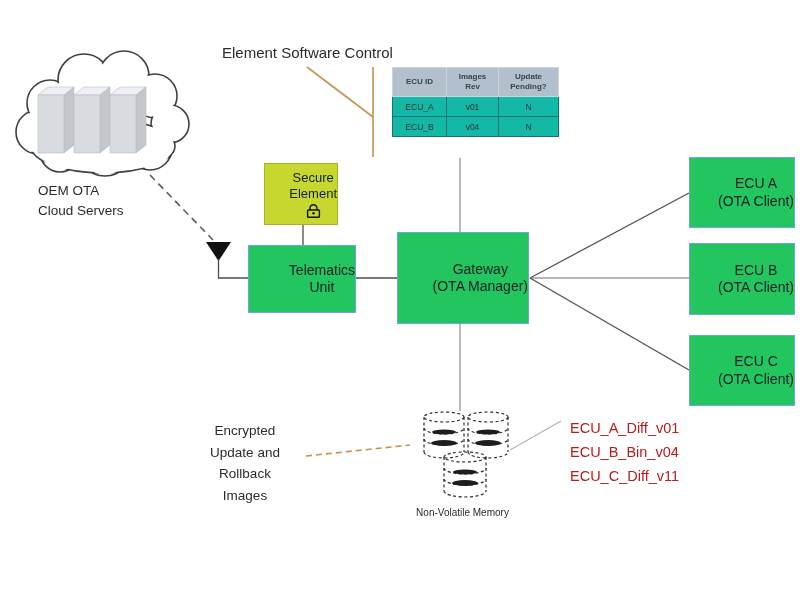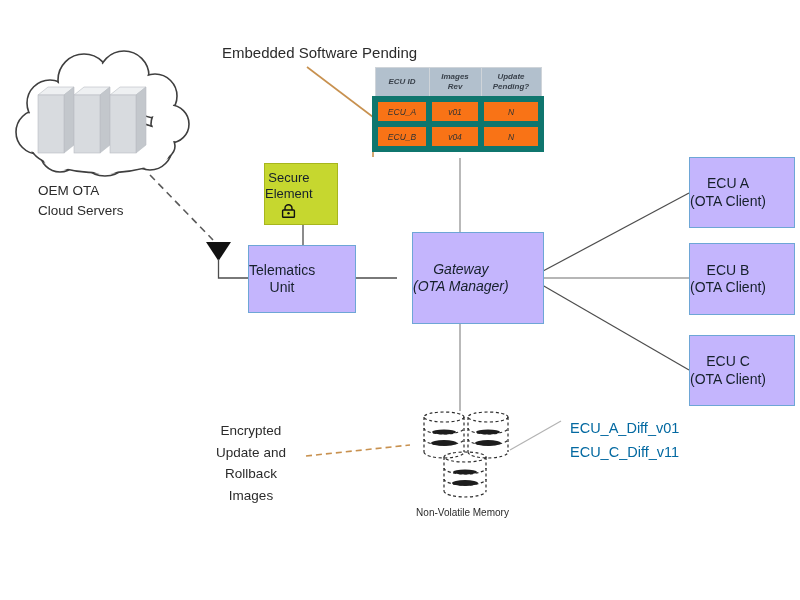--- a/index.html
+++ b/index.html
@@ -4,38 +4,38 @@
 <style>
   html,body{margin:0;padding:0;background:#ffffff;}
   #canvas{
     position:relative;width:800px;height:600px;background:#ffffff;overflow:hidden;
     font-family:"Liberation Sans", sans-serif;color:#1c1c1c;
   }
   #wires{position:absolute;left:0;top:0;z-index:0;}
   .abs{position:absolute;z-index:2;}
   .ml{white-space:pre-line;}
   .node{
-    position:absolute;z-index:2;display:flex;align-items:center;justify-content:flex-start;
+    position:absolute;z-index:2;display:flex;align-items:center;justify-content:flex-end;
     text-align:center;font-size:14px;line-height:1.25;color:#16202b;
   }
-  .blue{background:#c4b5fd;border:1px solid #6ea6d6;}
+  .blue{background:#22c55e;border:1px solid #6ea6d6;}
   .green{background:#c6d72f;border:1px solid #a7b61d;}
   .node-inner{display:flex;flex-direction:column;align-items:center;gap:1px;}
   .lbl{position:absolute;z-index:2;color:#2b2b2b;}
   
-  #sw-table{position:absolute;left:372px;top:67px;z-index:2;border-collapse:collapse;table-layout:fixed;background:#ffffff;font-style:italic;}
+  #sw-table{position:absolute;left:392px;top:67px;z-index:2;border-collapse:collapse;table-layout:fixed;background:#ffffff;}
   #sw-table th{
     background:#b2c0cd;color:#39414b;font-weight:bold;font-size:8px;line-height:1.25;
     border:1px solid #cfd4d9;text-align:center;vertical-align:middle;padding:2px 1px;height:24px;
   }
   #sw-table td{
-    border:6px solid #0f766e;font-size:8.5px;color:#333;text-align:center;vertical-align:middle;
-    padding:0 1px;height:19px;background:#f97316;
-  }
-  .file-item{font-size:14.5px;line-height:24px;color:#0369a1;}
+    border:1px solid #0f766e;font-size:8.5px;color:#333;text-align:center;vertical-align:middle;
+    padding:0 1px;height:19px;background:#14b8a6;
+  }
+  .file-item{font-size:14.5px;line-height:24px;color:#b91c1c;}
 </style>
 </head>
 <body>
 
 <div id="canvas">
 
   <svg id="wires" width="800" height="600" viewBox="0 0 800 600">
 
     <g>
       <g stroke="#3f3f3f" stroke-width="1.6" fill="#ffffff">
@@ -137,53 +137,54 @@
     <g fill="#1d1d1d" stroke="none">
       <ellipse cx="444" cy="432" rx="12" ry="2.4"></ellipse>
         <ellipse cx="444" cy="443" rx="13" ry="3"></ellipse>
       <ellipse cx="488" cy="432" rx="12" ry="2.4"></ellipse>
         <ellipse cx="488" cy="443" rx="13" ry="3"></ellipse>
       <ellipse cx="465" cy="472" rx="12" ry="2.4"></ellipse>
         <ellipse cx="465" cy="483" rx="13" ry="3"></ellipse>
     </g>
   </svg>
 
-  <div class="lbl" style="left:222px;top:44px;font-size:15px;">Embedded Software Pending</div>
+  <div class="lbl" style="left:222px;top:44px;font-size:15px;">Element Software Control</div>
 
   <div class="lbl ml" style="left:38px;top:181px;width:148px;font-size:13.5px;line-height:1.45;">OEM OTA
 Cloud Servers</div>
 
-  <div class="lbl ml" style="left:195px;top:420px;width:112px;text-align:center;font-size:13.5px;line-height:1.6;">Encrypted
+  <div class="lbl ml" style="left:189px;top:420px;width:112px;text-align:center;font-size:13.5px;line-height:1.6;">Encrypted
 Update and
 Rollback
 Images</div>
 
   <div class="lbl" style="left:375px;top:507px;width:175px;text-align:center;font-size:10px;">Non-Volatile Memory</div>
 
   <div class="abs" style="left:570px;top:416px;">
     <div class="file-item">ECU_A_Diff_v01</div>
+    <div class="file-item">ECU_B_Bin_v04</div>
     <div class="file-item">ECU_C_Diff_v11</div>
   </div>
 
   <div class="node green" style="left:264px;top:163px;width:72px;height:60px;font-size:13px;">
     <div class="node-inner">
       <span class="ml">Secure
 Element</span>
       <svg width="17" height="15" viewBox="0 0 17 15">
         <path d="M5,7 V5.2 a3.5,3.5 0 0 1 7,0 V7" fill="none" stroke="#111" stroke-width="1.4"></path>
         <rect x="2.6" y="7" width="11.8" height="7.2" rx="0.8" fill="none" stroke="#111" stroke-width="1.4"></rect>
         <circle cx="8.5" cy="10.3" r="1.2" fill="#111"></circle>
       </svg>
     </div>
   </div>
 
   <div class="node blue ml" style="left:248px;top:245px;width:106px;height:66px;">Telematics
 Unit</div>
 
-  <div class="node blue ml" style="left:412px;top:232px;width:130px;height:90px;font-style:italic;">Gateway
+  <div class="node blue ml" style="left:397px;top:232px;width:130px;height:90px;">Gateway
 (OTA Manager)</div>
 
   <div class="node blue ml" style="left:689px;top:157px;width:104px;height:69px;">ECU A
 (OTA Client)</div>
 
   <div class="node blue ml" style="left:689px;top:243px;width:104px;height:70px;">ECU B
 (OTA Client)</div>
 
   <div class="node blue ml" style="left:689px;top:335px;width:104px;height:69px;">ECU C
 (OTA Client)</div>

